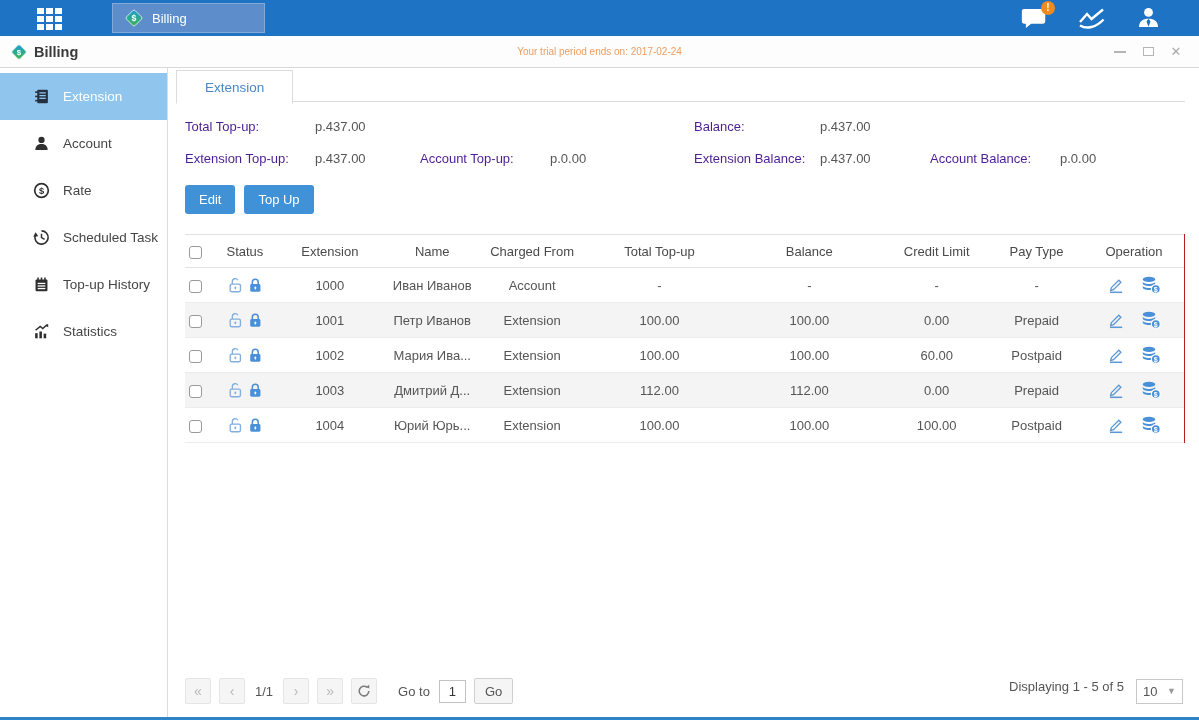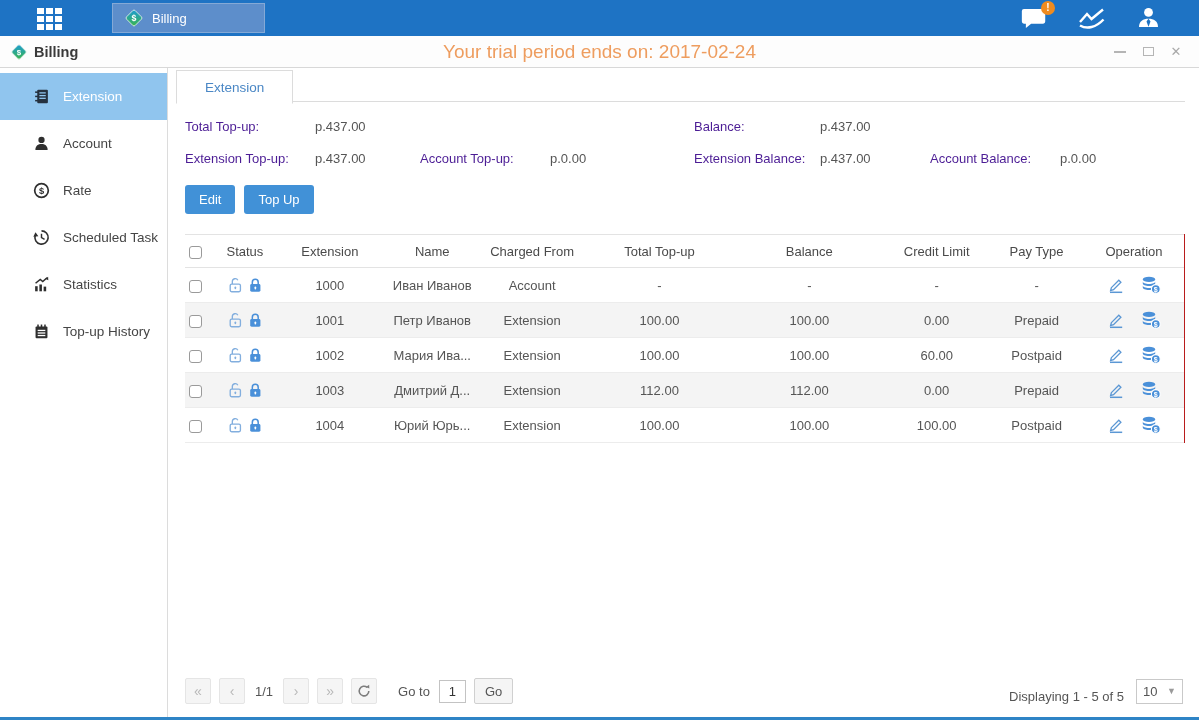--- a/index.html
+++ b/index.html
@@ -16,21 +16,21 @@
   .app-grid span { background:#fff; }
   .task-tab { position:absolute; left:112px; top:3px; width:153px; height:30px;
     background:#5d8ecb; border:1px solid #84a9d6; display:flex; align-items:center; gap:8px;
     padding-left:11px; color:#fff; font-size:13px; cursor:pointer; }
   .topbar-icons { position:absolute; right:38px; top:0; height:36px; display:flex; align-items:center; gap:30px; }
   .tb-icon { position:relative; cursor:pointer; display:flex; align-items:center; }
   .badge { position:absolute; top:-6px; right:-7px; width:14px; height:14px; background:#ef8b1f;
     border-radius:50%; color:#fff; font-size:10px; font-weight:bold; text-align:center; line-height:14px; }
   
   .titlebar { height:32px; background:#fdfdfd; border-bottom:1px solid #d8d8d8; position:relative; display:flex; align-items:center; }
-  .trial-msg { position:absolute; left:0; right:0; text-align:center; color:#ee9d5f; font-size:19px; }
+  .trial-msg { position:absolute; left:0; right:0; text-align:center; color:#ee9d5f; font-size:10px; }
   .app-title { margin-left:10px; display:flex; align-items:center; gap:6px; font-weight:bold; font-size:14.5px; color:#3a3a3a; z-index:2; }
   .win-controls { margin-left:auto; margin-right:16px; display:flex; gap:14px; align-items:center; z-index:2; }
   .wc { width:14px; height:14px; display:flex; align-items:center; justify-content:center; color:#a9a9a9; cursor:pointer; font-size:13px; }
   .wc-min i { display:block; width:12px; height:2px; background:#b5b5b5; }
   .wc-max i { display:block; width:11px; height:9px; border:1px solid #b5b5b5; }
   
   .app-body { display:flex; height:652px; border-bottom:3px solid #2e84c6; }
   .sidebar { width:168px; border-right:1px solid #dcdcdc; padding-top:5px; background:#fff; flex:none; }
   .side-item { height:47px; display:flex; align-items:center; gap:13px; padding-left:33px; font-size:13.5px; color:#454545; cursor:pointer; }
   .side-item.active { background:#90c5ee; color:#fff; }
@@ -65,21 +65,21 @@
   .op-icons svg { cursor:pointer; }
   
   .footer { margin-top:auto; display:flex; align-items:center; padding:0 2px 13px 9px; font-size:13px; color:#555; flex:none; }
   .pg-btn { width:26px; height:26px; background:#f5f5f5; border:1px solid #e5e5e5; border-radius:2px;
     color:#b8b8b8; font-size:14px; display:flex; align-items:center; justify-content:center; margin-right:8px; cursor:pointer; }
   .pg-ind { margin:0 10px 0 2px; }
   .goto-lbl { margin:0 9px 0 13px; }
   .goto-input { width:27px; height:23px; border:1px solid #c3c3c3; text-align:center; font-size:13px; color:#333; font-family:inherit; }
   .go-btn { height:26px; margin-left:8px; padding:0 10px; background:#f5f5f5; border:1px solid #d0d0d0; border-radius:2px;
     color:#555; font-size:13px; font-family:inherit; cursor:pointer; }
-  .footer-right { margin-left:auto; display:flex; align-items:flex-end; gap:12px; }
+  .footer-right { margin-left:auto; display:flex; align-items:flex-start; gap:12px; }
   .page-size { width:47px; height:25px; border:1px solid #c9c9c9; background:#fff; display:flex;
     align-items:center; justify-content:space-between; padding:0 6px; cursor:pointer; color:#555; }
   .page-size .arrow { color:#9a9a9a; font-size:9px; }
 </style>
 </head>
 <body>
 
 <div class="topbar">
   <div class="app-grid">
     <span></span>
@@ -199,42 +199,42 @@
           <path d="M10 2.2 a7.8 7.8 0 1 1 -7.4 5.4" fill="none" stroke="#2f2f2f" stroke-width="1.9"></path>
           <path d="M0.4 9.2 L2.9 3.9 L6.3 8.4 Z" fill="#2f2f2f"></path>
           <path d="M10 5.6 V10.2 L13.6 12.3" fill="none" stroke="#2f2f2f" stroke-width="1.7"></path>
         </svg>
       </span>
       <span>Scheduled Task</span>
     </div>
     <div class="side-item">
       <span style="display:flex;">
         <svg width="17" height="17" viewBox="0 0 20 20" fill="#2f2f2f">
-          <rect x="2.5" y="12" width="3" height="6"></rect>
-          <rect x="7.5" y="10" width="3" height="8"></rect>
-          <rect x="12.5" y="12.5" width="3" height="5.5"></rect>
-          <polyline points="3,8.5 8.5,4 11.5,6.5 16.5,2" fill="none" stroke="#2f2f2f" stroke-width="1.8"></polyline>
-          <path d="M17.8 0.8 L18 5 L14.4 3.2 Z"></path>
-        </svg>
-      </span>
-      <span>Statistics</span>
-    </div>
-    <div class="side-item">
-      <span style="display:flex;">
-        <svg width="17" height="17" viewBox="0 0 20 20" fill="#2f2f2f">
           <rect x="3" y="4" width="14" height="14" rx="1.2"></rect>
           <rect x="5" y="1.8" width="1.8" height="3.4"></rect>
             <rect x="9.1" y="1.8" width="1.8" height="3.4"></rect>
             <rect x="13.2" y="1.8" width="1.8" height="3.4"></rect>
           <rect x="5.5" y="8" width="9" height="1.5" fill="#fff"></rect>
           <rect x="5.5" y="11" width="9" height="1.5" fill="#fff"></rect>
           <rect x="5.5" y="14" width="9" height="1.5" fill="#fff"></rect>
         </svg>
       </span>
       <span>Top-up History</span>
+    </div>
+    <div class="side-item">
+      <span style="display:flex;">
+        <svg width="17" height="17" viewBox="0 0 20 20" fill="#2f2f2f">
+          <rect x="2.5" y="12" width="3" height="6"></rect>
+          <rect x="7.5" y="10" width="3" height="8"></rect>
+          <rect x="12.5" y="12.5" width="3" height="5.5"></rect>
+          <polyline points="3,8.5 8.5,4 11.5,6.5 16.5,2" fill="none" stroke="#2f2f2f" stroke-width="1.8"></polyline>
+          <path d="M17.8 0.8 L18 5 L14.4 3.2 Z"></path>
+        </svg>
+      </span>
+      <span>Statistics</span>
     </div>
   </div>
 
   <div class="main">
 
     <div class="tabstrip">
       <span class="tab">Extension</span>
     </div>
 
     <div class="summary">

